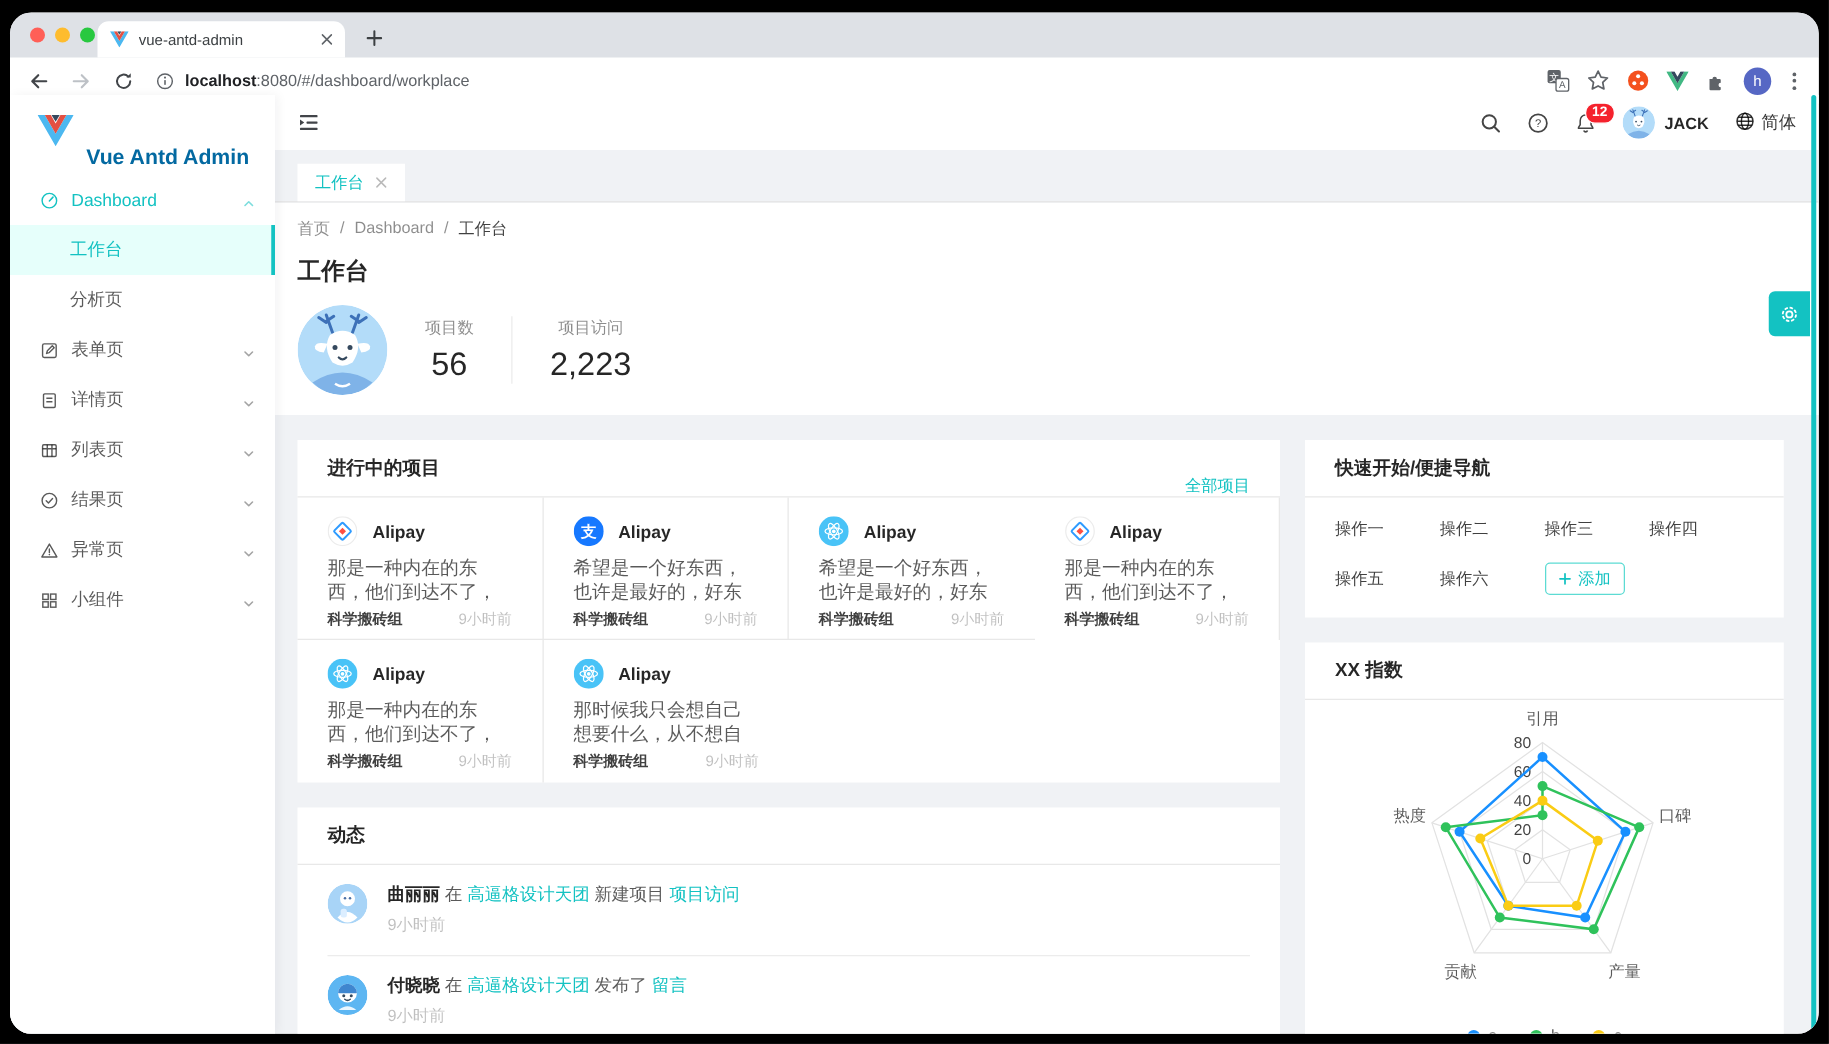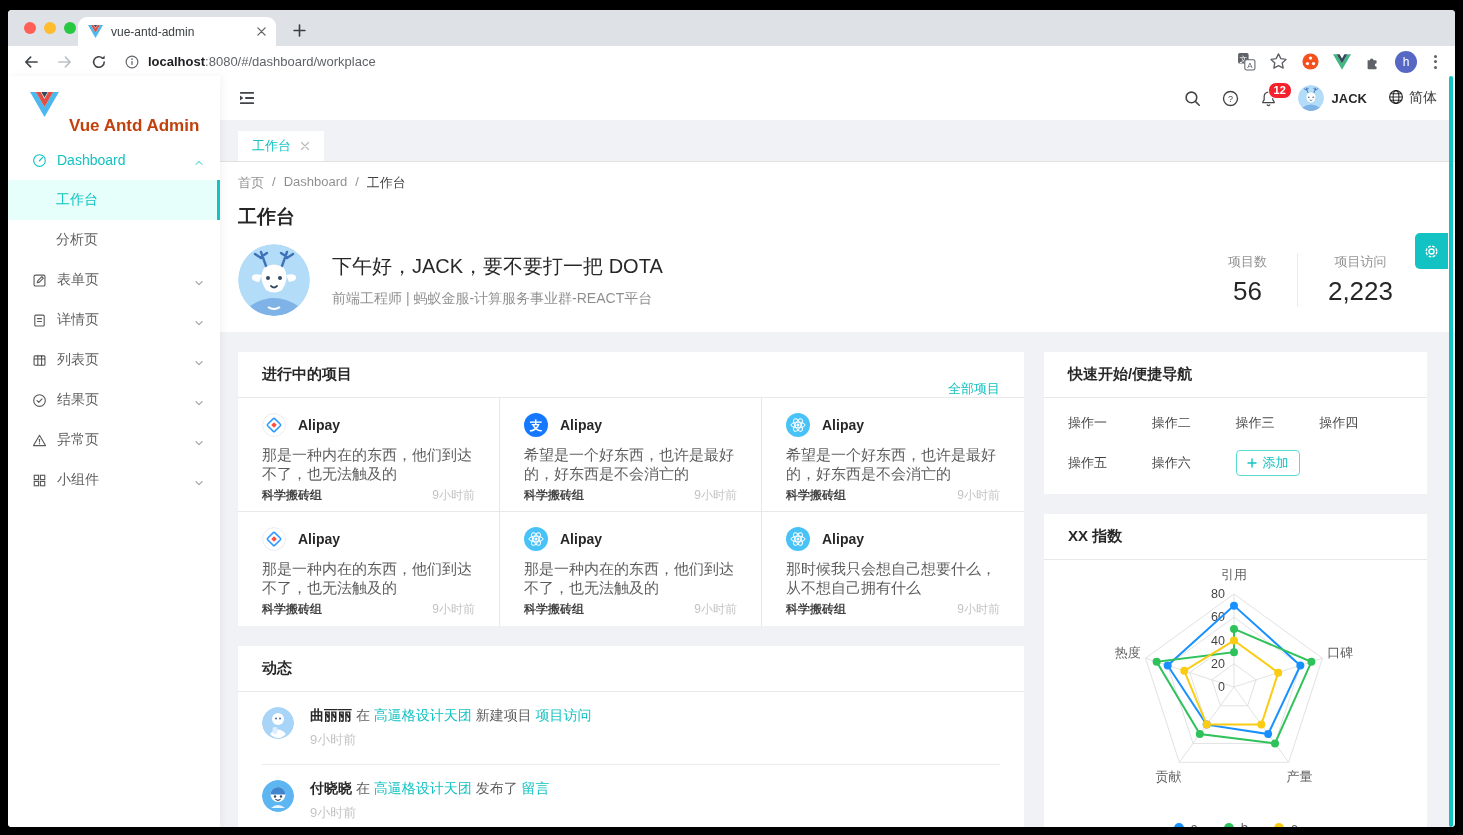--- a/index.html
+++ b/index.html
@@ -1,47 +1,47 @@
 <!DOCTYPE html>
 <html><head>
 <meta charset="utf-8">
 <style>
   * { margin:0; padding:0; box-sizing:border-box; }
   html,body { width:1463px; height:835px; background:#000; overflow:hidden;
     font-family:"Liberation Sans","DejaVu Sans",sans-serif; }
   .window { position:absolute; left:8px; top:10px; width:1447px; height:817px;
-    background:#fff; border-radius:4px; overflow:hidden; }
+    background:#fff; border-radius:17px; overflow:hidden; }
 
   
   .tabbar { height:36px; background:#dee1e6; position:relative; }
   .traffic { position:absolute; left:16px; top:12px; display:flex; gap:8px; }
   .tl { width:12px; height:12px; border-radius:50%; }
   .tl.red{background:#ff5f57} .tl.yel{background:#febc2e} .tl.grn{background:#28c840}
   .chrome-tab { position:absolute; left:70px; bottom:0; width:198px; height:29px;
     background:#fff; border-radius:9px 9px 0 0; display:flex; align-items:center;
     padding:0 10px; gap:8px; }
   .chrome-tab .title { flex:1; font-size:12px; color:#3c4043; white-space:nowrap; overflow:hidden; }
   .tab-close, .newtab { display:flex; align-items:center; justify-content:center; cursor:pointer; }
   .newtab { position:absolute; left:280px; bottom:5px; width:22px; height:22px; border-radius:50%; }
   .urlbar { height:38px; background:#fff; display:flex; align-items:center;
-    padding:0 14px; gap:16px; border-bottom:7px solid #f97316; }
+    padding:0 14px; gap:16px; border-bottom:1px solid #f97316; }
   .nav-ic { width:18px; height:18px; flex:0 0 auto; cursor:pointer; }
   .url-text { flex:1; font-size:13px; color:#5f6368; display:flex; align-items:center; gap:8px; }
   .url-text b { color:#202124; font-weight:600; }
   .chrome-right { display:flex; align-items:center; gap:13px; }
   .ext-avatar { width:22px; height:22px; border-radius:50%; background:#5667c4; color:#fff;
     font-size:12px; display:flex; align-items:center; justify-content:center; }
   .kebab { display:flex; flex-direction:column; gap:2.5px; padding:0 4px; cursor:pointer; }
   .kebab i { width:3px; height:3px; border-radius:50%; background:#5f6368; }
 
   
   .app { position:absolute; top:66px; left:0; right:0; bottom:0; display:flex; background:#f0f2f5; }
   .sidebar { width:212px; background:#fff; flex:0 0 auto; box-shadow:2px 0 8px rgba(0,21,41,.05); z-index:4; }
   .logo-row { height:56px; display:flex; align-items:center; gap:10px; padding:0 0 0 22px; cursor:pointer; }
-  .logo-row .logo-text { font-size:17px; font-weight:700; color:#c2410c; white-space:nowrap;margin-top:44px; }
+  .logo-row .logo-text { font-size:17px; font-weight:700; color:#0369a1; white-space:nowrap;margin-top:44px; }
   .menu { margin-top:8px; }
   .mi { height:40px; display:flex; align-items:center; padding:0 16px 0 24px; gap:10px;
     font-size:14px; color:rgba(0,0,0,.65); cursor:pointer; position:relative; }
   .mi .ic { width:15px; height:15px; display:flex; }
   .mi .lbl { flex:1; }
   .mi .caret { width:10px; height:10px; opacity:.55; }
   .mi.accent { color:#13c2c2; }
   .mi.child { padding-left:48px; }
   .mi.active { background:#e6fffb; color:#13c2c2; }
   .mi.active::after { content:""; position:absolute; right:0; top:0; bottom:0; width:3px; background:#13c2c2; }
@@ -81,21 +81,21 @@
 
   .content { display:flex; gap:20px; padding:20px 28px 0 18px; align-items:flex-start; }
   .col-l { flex:1; min-width:0; }
   .col-r { width:383px; flex:0 0 auto; }
   .card { background:#fff; }
   .card + .card { margin-top:20px; }
   .chead { height:46px; display:flex; align-items:center; padding:0 24px;
     border-bottom:1px solid #e8e8e8; font-size:15px; font-weight:700; color:rgba(0,0,0,.85); }
   .chead .extra { margin-left:auto; font-size:13px; font-weight:400; color:#13c2c2; cursor:pointer;margin-top:28px; }
 
-  .proj-grid { display:grid; grid-template-columns:repeat(3,1fr); }
+  .proj-grid { display:grid; grid-template-columns:repeat(4,1fr); }
   .pcell { height:114px; padding:15px 24px 8px; border-right:1px solid #e8e8e8;
     border-bottom:1px solid #e8e8e8; cursor:pointer; }
   .pcell:nth-child(3n) { border-right:none; }
   .pcell:nth-child(n+4) { border-bottom:none; }
   .ptop { display:flex; align-items:center; gap:12px; }
   .picon { width:24px; height:24px; flex:0 0 auto; }
   .pname { font-size:14px; font-weight:600; color:rgba(0,0,0,.85); }
   .pdesc { margin-top:8px; font-size:15px; line-height:19px; height:38px; overflow:hidden; color:rgba(0,0,0,.65); }
   .pfoot { margin-top:4px; display:flex; justify-content:space-between; font-size:12px; }
   .pgroup { color:rgba(0,0,0,.75); font-weight:600; cursor:pointer; }
@@ -409,24 +409,20 @@
                   <path d="M24 31q-9-2-10 2-1 4 7 5z" fill="#fff"></path>
                   <path d="M48 31q9-2 10 2 1 4-7 5z" fill="#fff"></path>
                   <path d="M26 24q10-7 20 0 6 10-2 22-8 5-16 0-8-12-2-22z" fill="#fff"></path>
                   <circle cx="30" cy="34" r="2" fill="#35495e"></circle>
                   <circle cx="42" cy="34" r="2" fill="#35495e"></circle>
                   <path d="M33 42q3 3 6 0" stroke="#35495e" stroke-width="1.8" fill="none" stroke-linecap="round"></path>
                   <path d="M12 62q24-16 48 0-10 10-24 10t-24-10z" fill="#7fb3e8"></path>
                   <path d="M30 63q6 4 12 0" stroke="#fff" stroke-width="2" fill="none"></path>
                 </svg>
             </span>
-            <div class="gtext">
-              <div class="gtitle">下午好，JACK，要不要打一把 DOTA</div>
-              <div class="gsub">前端工程师 | 蚂蚁金服-计算服务事业群-REACT平台</div>
-            </div>
             <div class="stats" id="stats">
                 <div class="stat">
                   <div class="sl">项目数</div>
                   <div class="sv">56</div>
                 </div>
                 <div class="stat">
                   <div class="sl">项目访问</div>
                   <div class="sv">2,223</div>
                 </div>
               </div>

